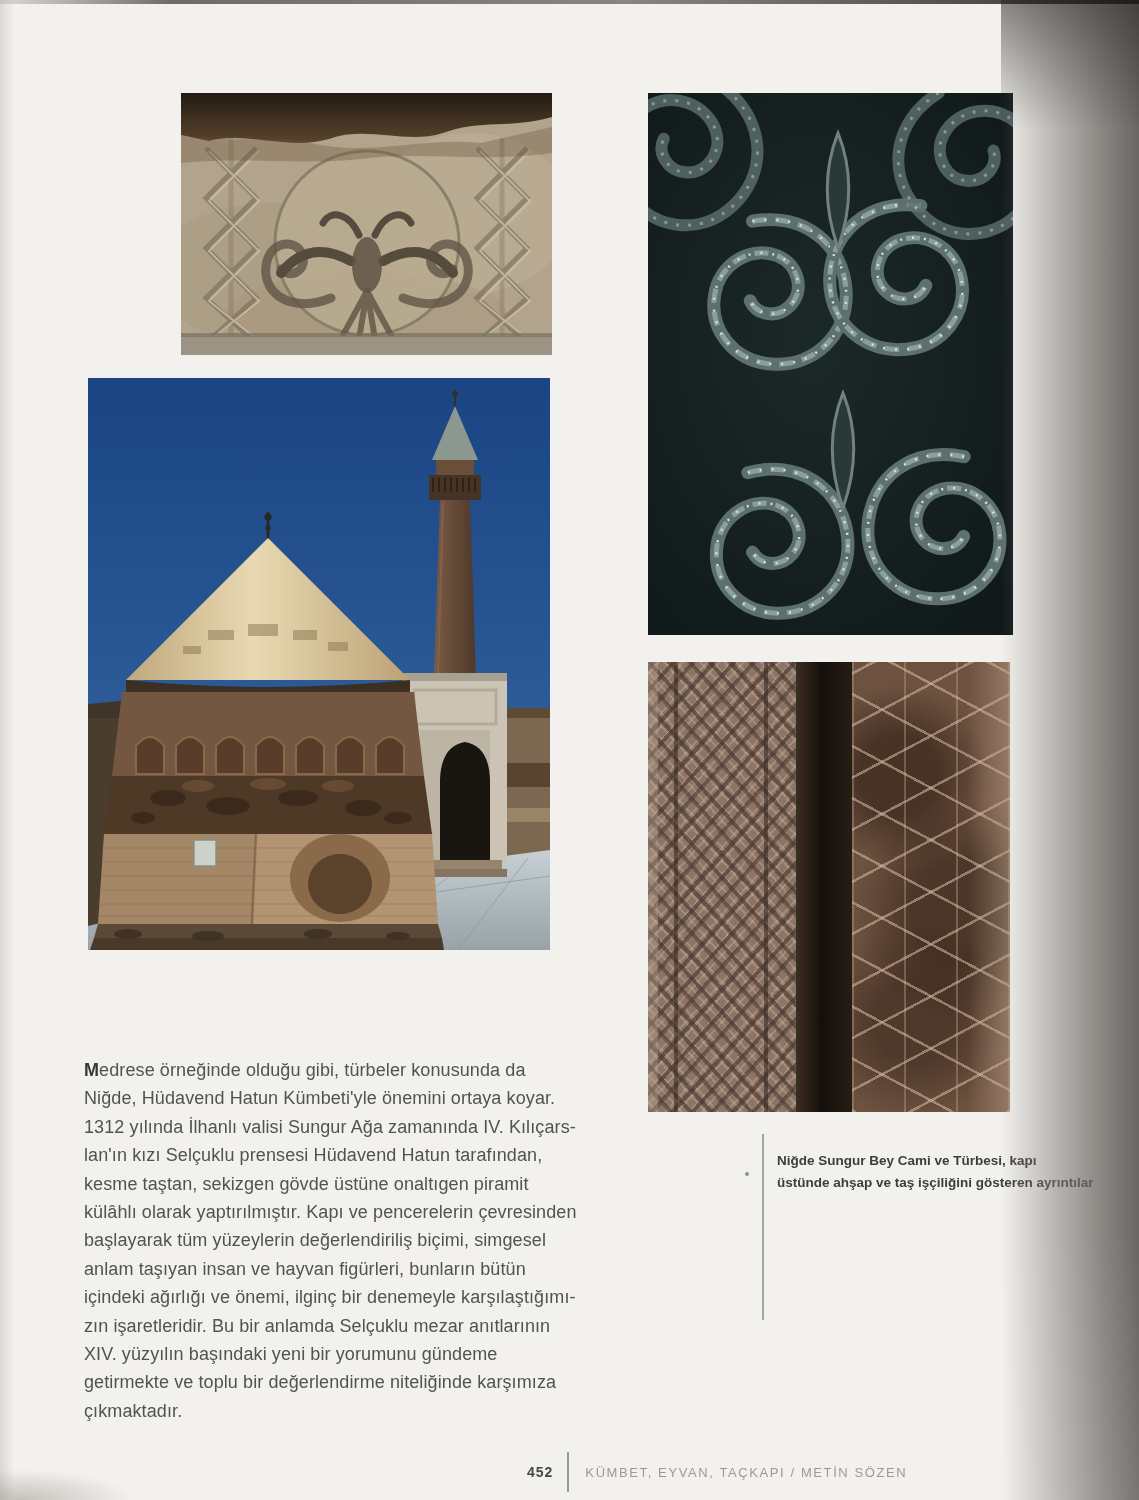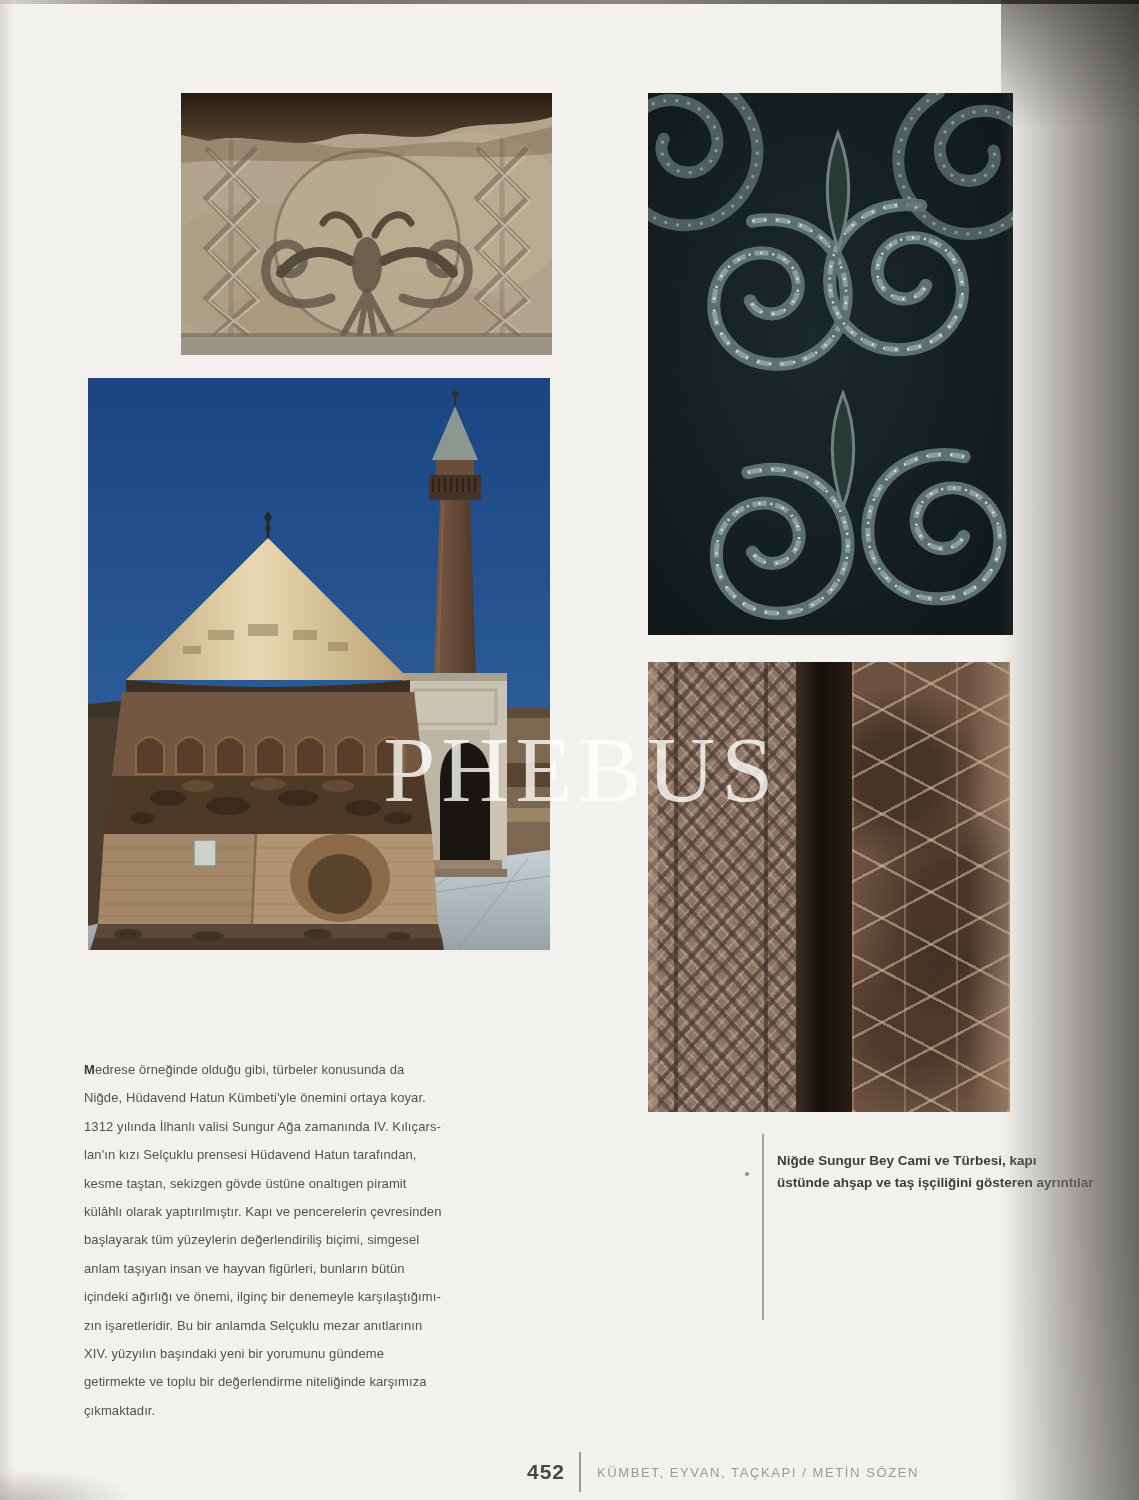--- a/index.html
+++ b/index.html
@@ -39,35 +39,35 @@
 
   .watermark{
     position:absolute;left:383px;top:722px;z-index:4;
     font-family:"Liberation Serif", serif;font-size:94px;line-height:1;
     letter-spacing:6px;color:#dedcd8;opacity:.92;mix-blend-mode:screen;
     user-select:none;white-space:nowrap;
   }
 
   .article{
     position:absolute;left:84px;top:1056px;z-index:2;margin:0;
-    font-size:13px;line-height:28.4px;color:#525252;white-space:pre;
+    font-size:18px;line-height:28.4px;color:#525252;white-space:pre;
     letter-spacing:.1px;
   }
   .article .lead{font-weight:700;color:#383838;}
 
   .cap-bullet{position:absolute;left:745px;top:1172px;width:4px;height:4px;border-radius:50%;
     background:#8f8f8f;z-index:2;}
   .cap-rule{position:absolute;left:762px;top:1134px;width:2px;height:186px;background:#a3a3a3;z-index:2;}
   .caption{
     position:absolute;left:777px;top:1150px;z-index:2;margin:0;
     font-size:13.5px;font-weight:700;line-height:22px;color:#3d3d3d;white-space:pre;
   }
 
   .footer{position:absolute;left:527px;top:1452px;z-index:2;display:flex;align-items:center;}
-  .pagenum{font-size:21px;font-weight:700;color:#474747;letter-spacing:1px;}
+  .pagenum{font-size:14px;font-weight:700;color:#474747;letter-spacing:1px;}
   .footer-divider{width:2px;height:40px;background:#999;margin:0 16px 0 14px;}
   .running-title{font-size:13px;color:#9c9994;letter-spacing:1.6px;text-align:right;}
 
   .edge-right{position:absolute;right:0;top:0;width:138px;height:100%;z-index:6;pointer-events:none;
     background:
       linear-gradient(to bottom, rgba(30,28,26,.5), rgba(30,28,26,0) 130px, rgba(30,28,26,0) 82%, rgba(255,255,255,.10)),
       linear-gradient(to right, rgba(125,122,118,0), rgba(125,122,118,.5) 40%, rgba(105,102,98,.78) 75%, rgba(85,83,80,.88));}
   .edge-top{position:absolute;left:0;top:0;width:100%;height:4px;z-index:7;
     background:linear-gradient(to right, rgba(60,52,40,.12), rgba(58,50,40,.7) 15%, rgba(50,44,36,.55) 55%, rgba(40,36,30,.8) 86%, rgba(28,26,24,.9));}
   .edge-left{position:absolute;left:0;top:0;width:14px;height:100%;z-index:5;
@@ -294,21 +294,20 @@
   <figure class="photo p4">
     <div class="p4-left"></div>
     <div class="p4-ledge"></div>
     <div class="p4-seam1"></div>
     <div class="p4-seam2"></div>
     <div class="p4-groove"></div>
     <div class="p4-right"></div>
     <div class="p4-rfade"></div>
   </figure>
 
-  <div class="watermark">PHEBUS</div>
 
   <p class="article"><span class="lead">M</span><span>edrese örneğinde olduğu gibi, türbeler konusunda da
 Niğde, Hüdavend Hatun Kümbeti'yle önemini ortaya koyar.
 1312 yılında İlhanlı valisi Sungur Ağa zamanında IV. Kılıçars-
 lan'ın kızı Selçuklu prensesi Hüdavend Hatun tarafından,
 kesme taştan, sekizgen gövde üstüne onaltıgen piramit
 külâhlı olarak yaptırılmıştır. Kapı ve pencerelerin çevresinden
 başlayarak tüm yüzeylerin değerlendiriliş biçimi, simgesel
 anlam taşıyan insan ve hayvan figürleri, bunların bütün
 içindeki ağırlığı ve önemi, ilginç bir denemeyle karşılaştığımı-

